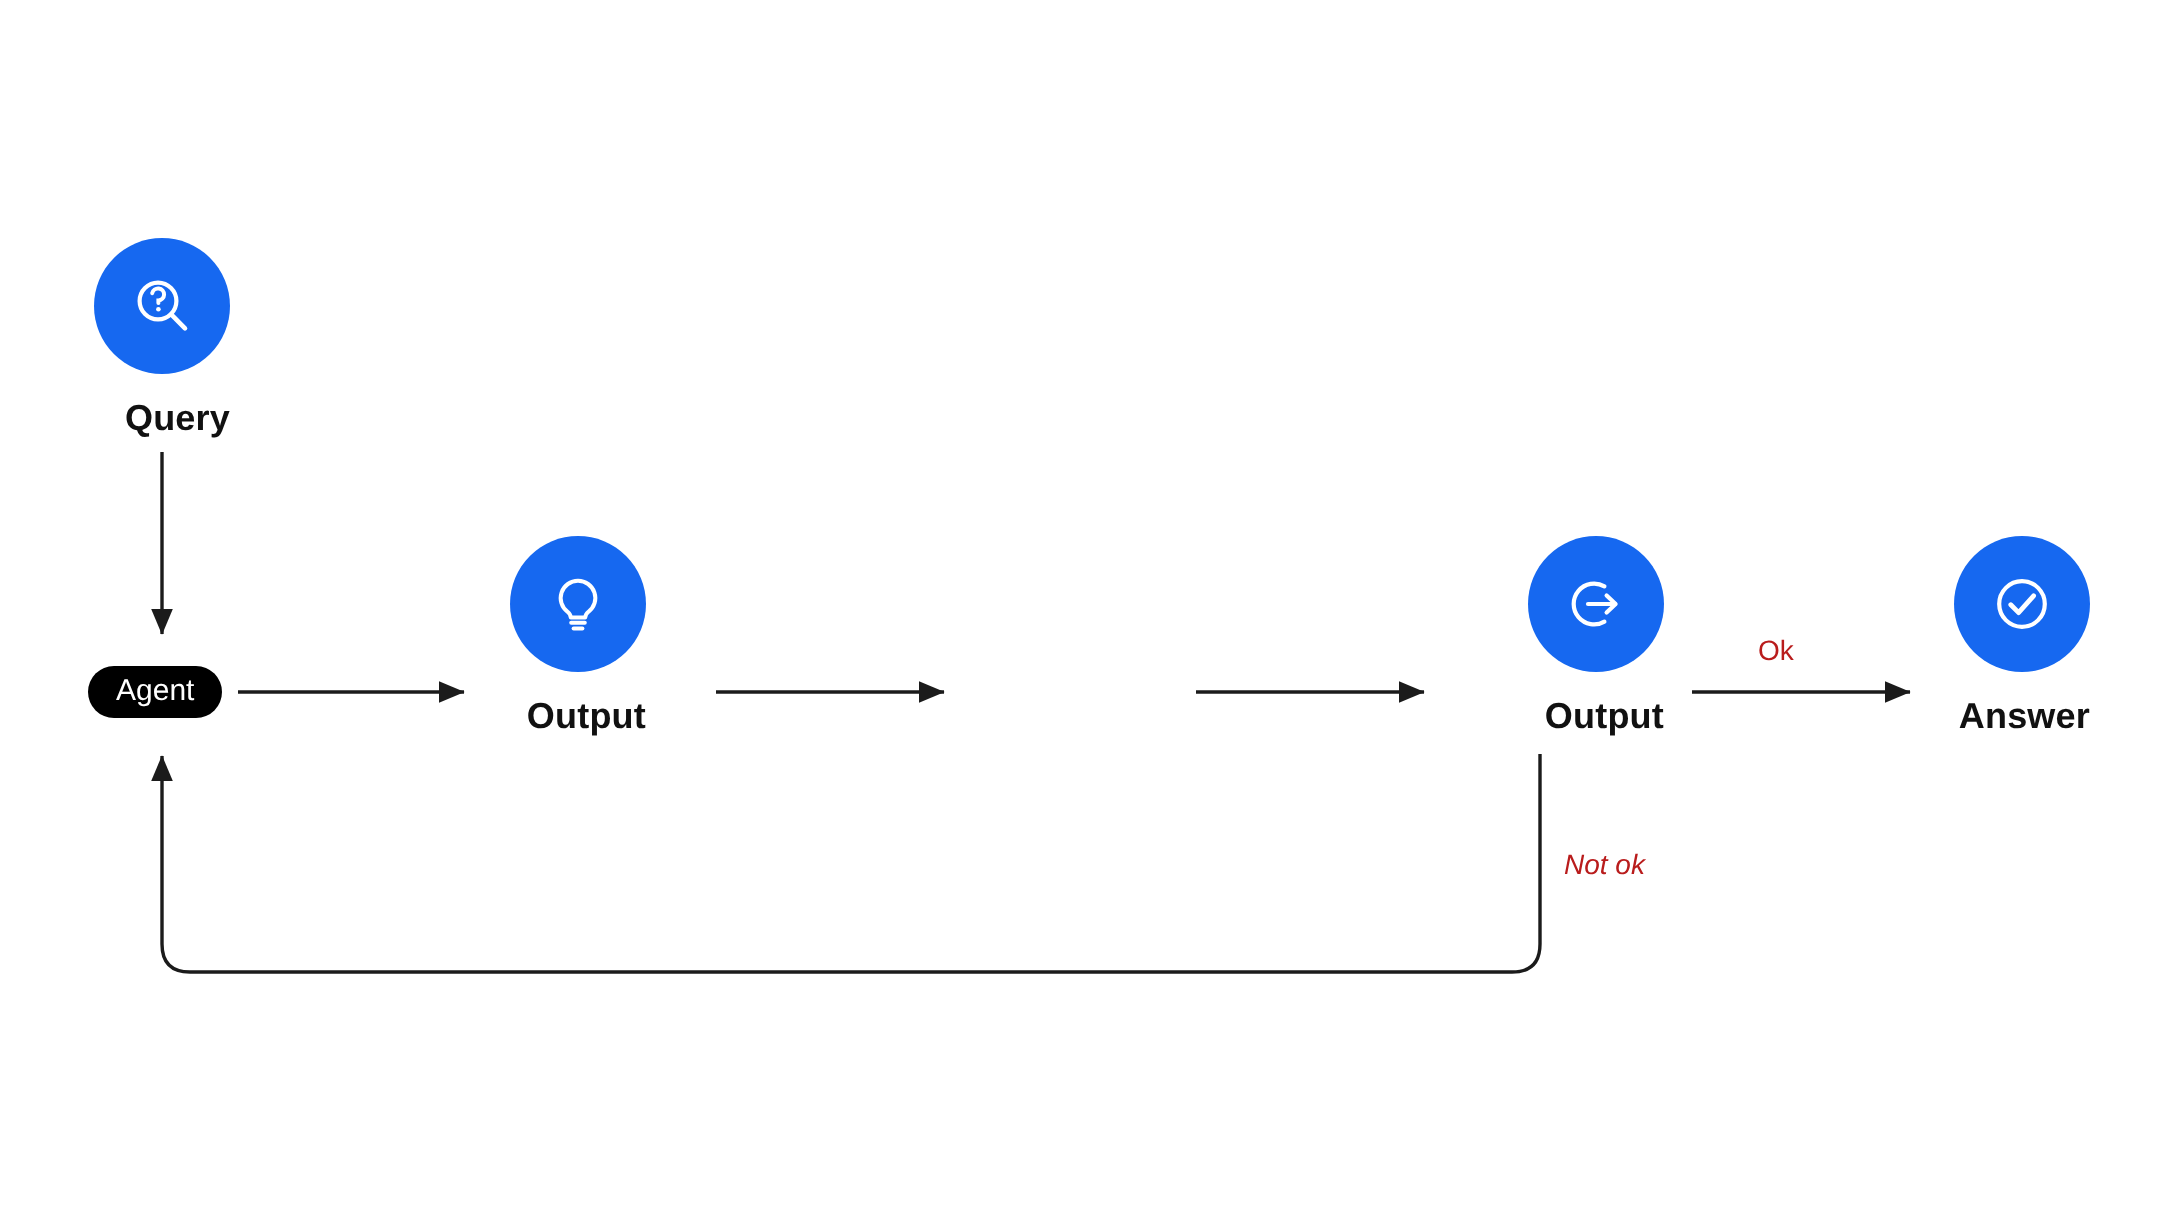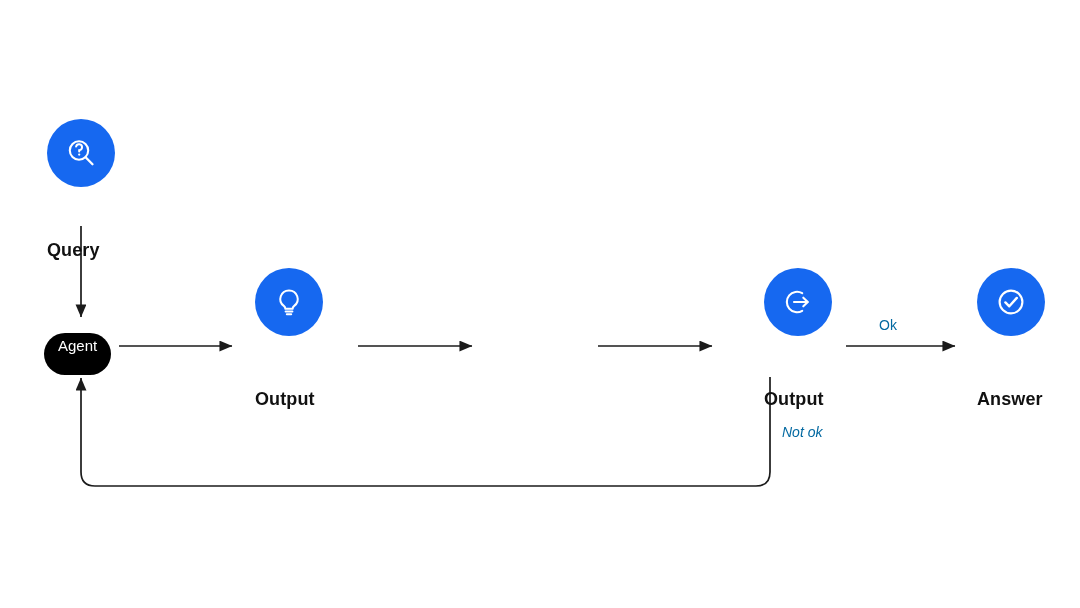--- a/index.html
+++ b/index.html
@@ -23,22 +23,21 @@
     position: absolute;
     left: 0;
     top: 0;
     width: 1080px;
     height: 608px;
   }
   .node {
     position: absolute;
     display: flex;
     flex-direction: column;
-    align-items: flex-start;
-    gap: 41px;
+    align-items: flex-end;
   }
   .node-circle {
     width: 68px;
     height: 68px;
     border-radius: 50%;
     background: #1668f0;
     display: flex;
     align-items: center;
     justify-content: center;
     box-sizing: border-box;
@@ -49,30 +48,30 @@
     font-weight: bold;
     color: #111111;
     letter-spacing: 0.1px;
     white-space: nowrap;
   }
   .agent-pill {
     position: absolute;
     background: #000000;
     color: #ffffff;
     border-radius: 999px;
-    padding: 5px 14px 22px 14px;
+    padding: 5px 14px 6px 14px;
     font-size: 15px;
     font-weight: 400;
     line-height: 1;
     white-space: nowrap;
   }
   .edge-label {
     position: absolute;
     font-size: 14px;
-    color: #0369a1;
+    color: #b91c1c;
     white-space: nowrap;
     font-weight: 400;
   }
 </style>
 </head>
 <body>
 
 <div id="canvas">
 
   <svg class="flow-svg" viewBox="0 0 1080 608">

